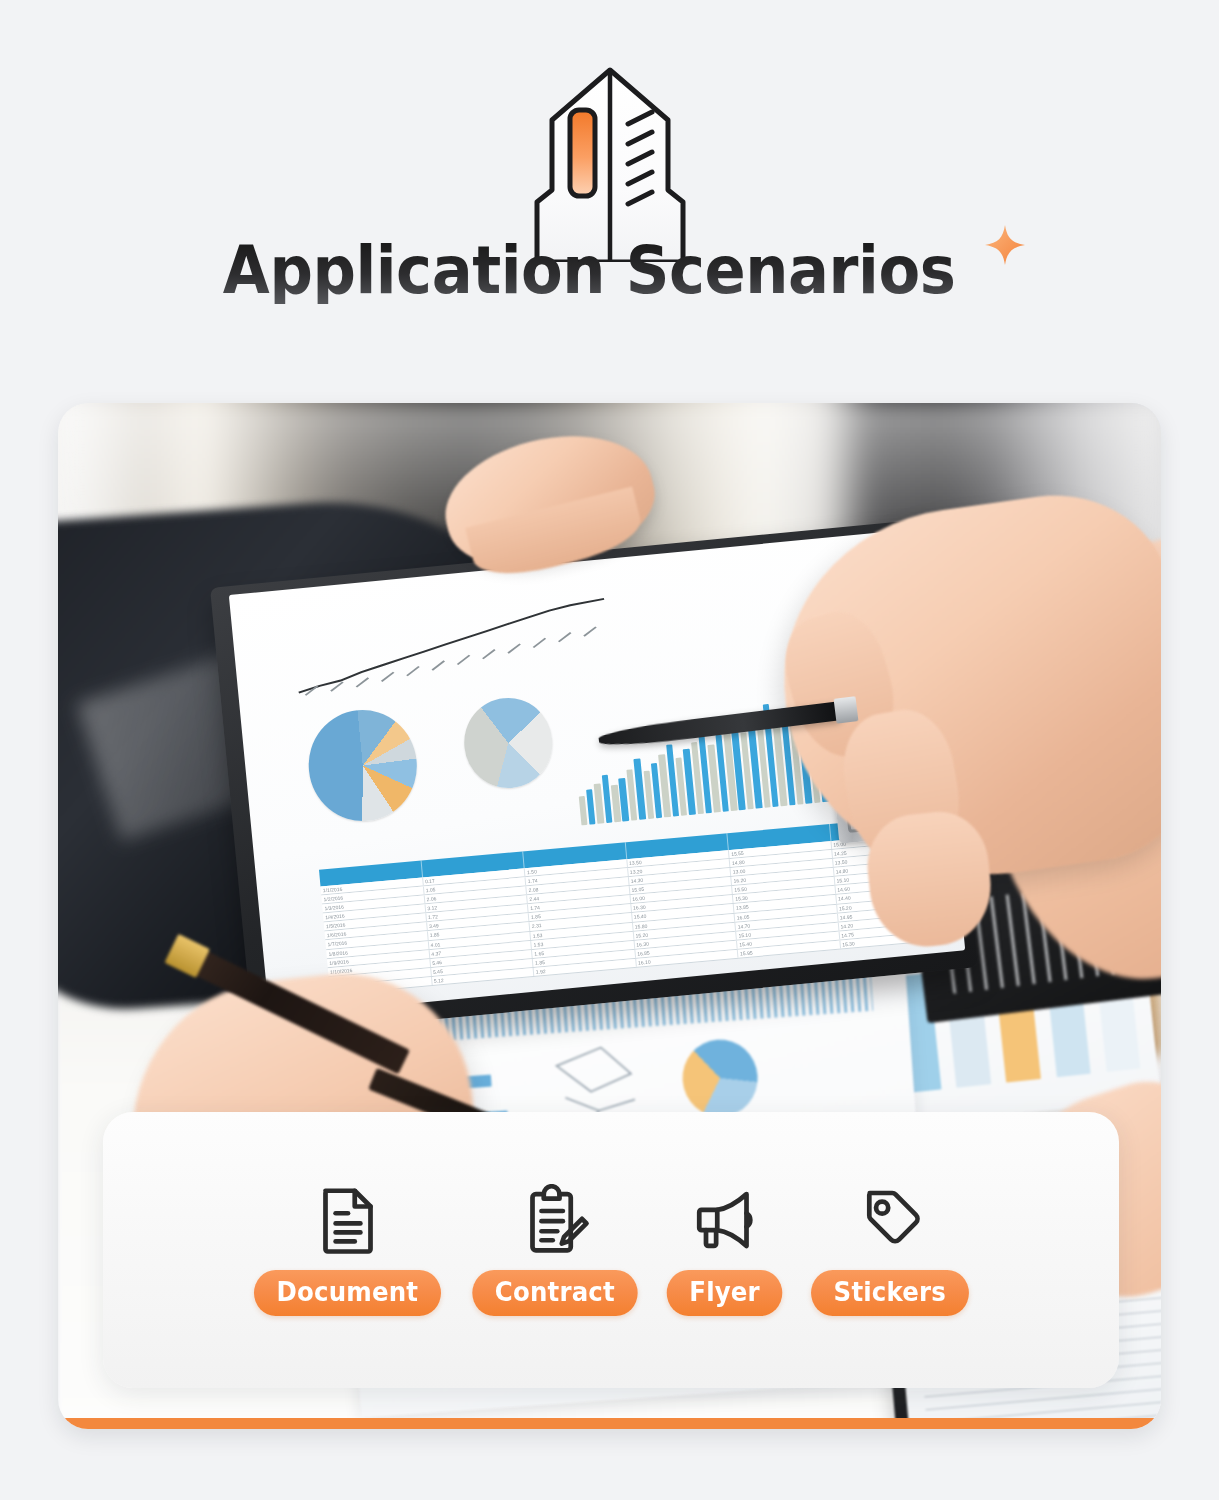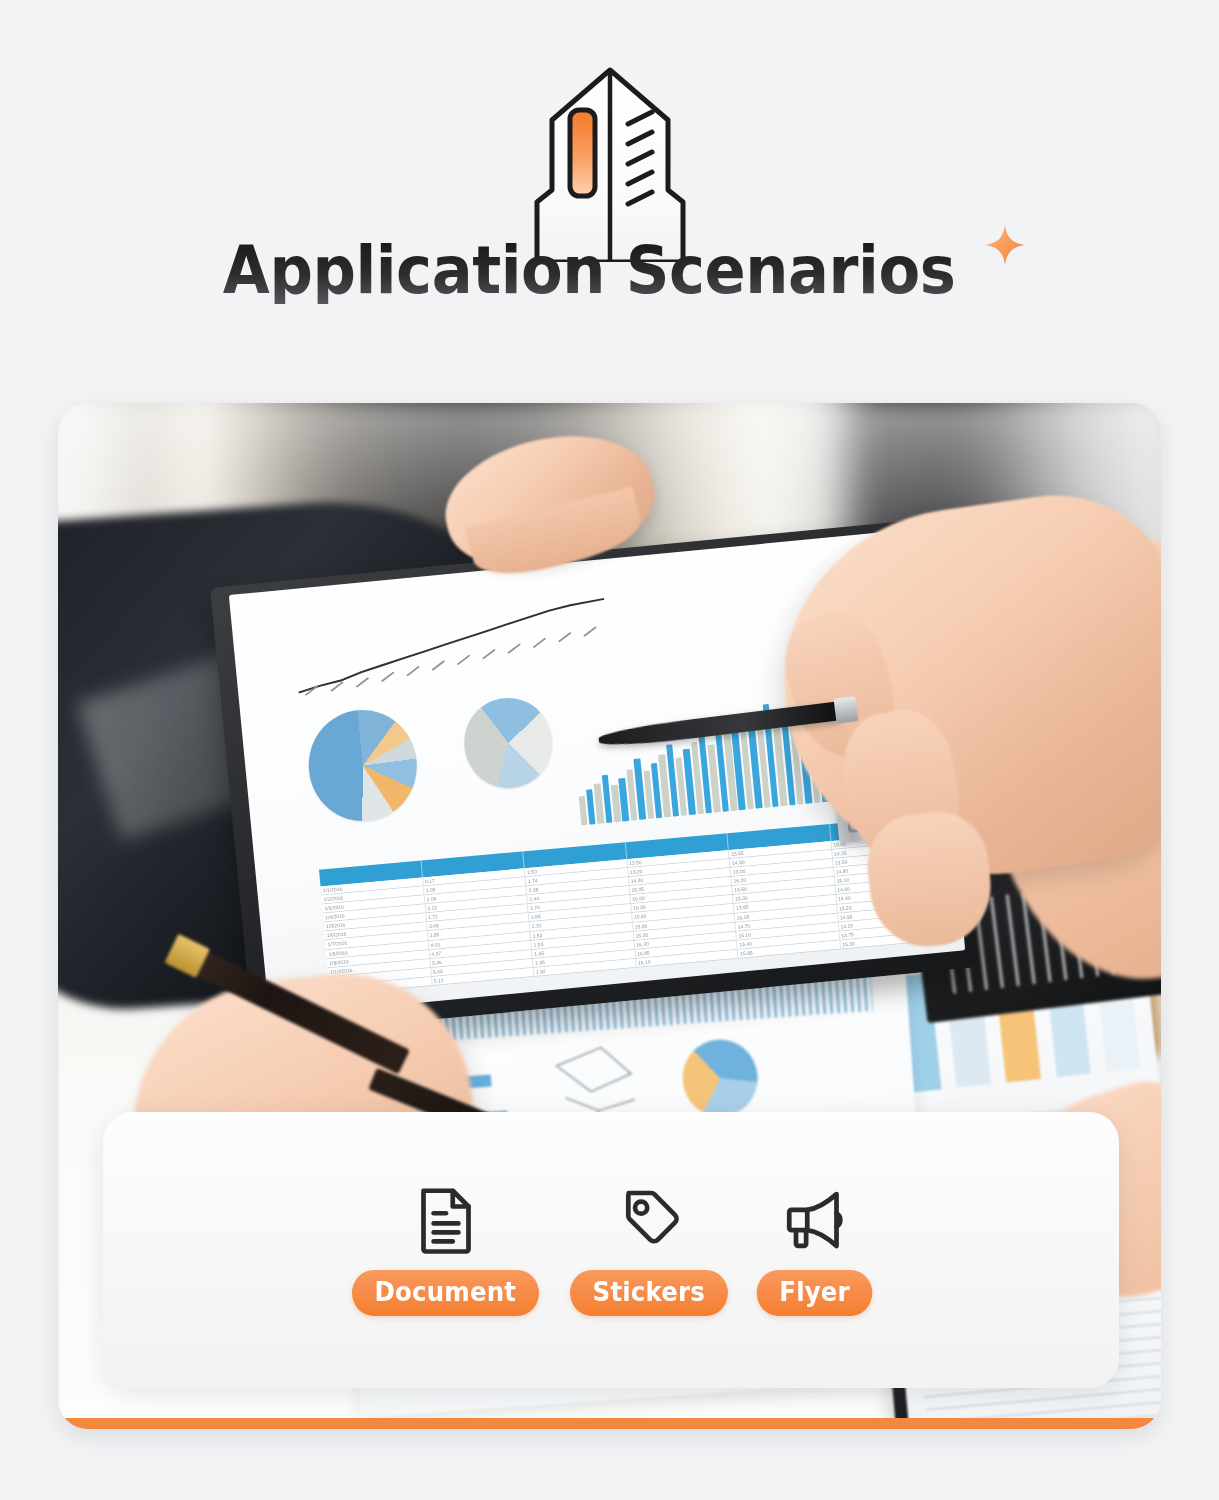--- a/index.html
+++ b/index.html
@@ -869,39 +869,53 @@
           <path d="M38 6 v14 h14"></path>
           <line x1="21" y1="26" x2="32" y2="26"></line>
           <line x1="21" y1="35" x2="43" y2="35"></line>
           <line x1="21" y1="43" x2="43" y2="43"></line>
           <line x1="21" y1="51" x2="38" y2="51"></line>
         </svg>
       </span>
       <span class="badge-pill">Document</span>
     </div>
 
-
-
     <div class="badge-item">
       <span class="badge-icon">
         <svg viewBox="0 0 64 64" fill="none" stroke="#2b2b2b" stroke-width="4.2" stroke-linecap="round" stroke-linejoin="round" aria-hidden="true">
-          <path d="M14 8 H34 a4 4 0 0 1 2.9 1.2 L55 27.4 a5 5 0 0 1 0 7 L40 49.4 a5 5 0 0 1 -7 0 L14.8 31.2 A4 4 0 0 1 13.6 28 V9.6"></path>
-          <circle cx="25" cy="21" r="5.4"></circle>
+          <path d="M22 9 H15 a3 3 0 0 0 -3 3 V56 a3 3 0 0 0 3 3 H43 a3 3 0 0 0 3 -3 V12 a3 3 0 0 0 -3 -3 H36"></path>
+          <path d="M22 9 a7 7 0 0 1 14 0 v4 H22 z"></path>
+          <line x1="20" y1="24" x2="39" y2="24"></line>
+          <line x1="20" y1="33" x2="39" y2="33"></line>
+          <line x1="20" y1="42" x2="34" y2="42"></line>
+          <line x1="20" y1="50" x2="30" y2="50"></line>
+          <path d="M56 31 L60 35 L44 51 L38 53 L40 47 z"></path>
         </svg>
       </span>
-      <span class="badge-pill">Stickers</span>
+      <span class="badge-pill">Contract</span>
     </div>
+
 
     <div class="badge-item">
       <span class="badge-icon">
         <svg viewBox="0 0 64 64" fill="none" stroke="#2b2b2b" stroke-width="4.2" stroke-linecap="round" stroke-linejoin="round" aria-hidden="true">
           <path d="M52 9 C43 17 34 22 26 23 V41 C34 42 43 47 52 55 z"></path>
           <path d="M26 23 H12 a2 2 0 0 0 -2 2 V39 a2 2 0 0 0 2 2 H26"></path>
           <path d="M16 41 V53 a2 2 0 0 0 2 2 H23 a2 2 0 0 0 2 -2 V41"></path>
           <path d="M52 26 a7 7 0 0 1 0 12"></path>
         </svg>
       </span>
       <span class="badge-pill">Flyer</span>
     </div>
 
+    <div class="badge-item">
+      <span class="badge-icon">
+        <svg viewBox="0 0 64 64" fill="none" stroke="#2b2b2b" stroke-width="4.2" stroke-linecap="round" stroke-linejoin="round" aria-hidden="true">
+          <path d="M14 8 H34 a4 4 0 0 1 2.9 1.2 L55 27.4 a5 5 0 0 1 0 7 L40 49.4 a5 5 0 0 1 -7 0 L14.8 31.2 A4 4 0 0 1 13.6 28 V9.6"></path>
+          <circle cx="25" cy="21" r="5.4"></circle>
+        </svg>
+      </span>
+      <span class="badge-pill">Stickers</span>
+    </div>
+
   </div>
 
 </div>
 
 </body></html>

